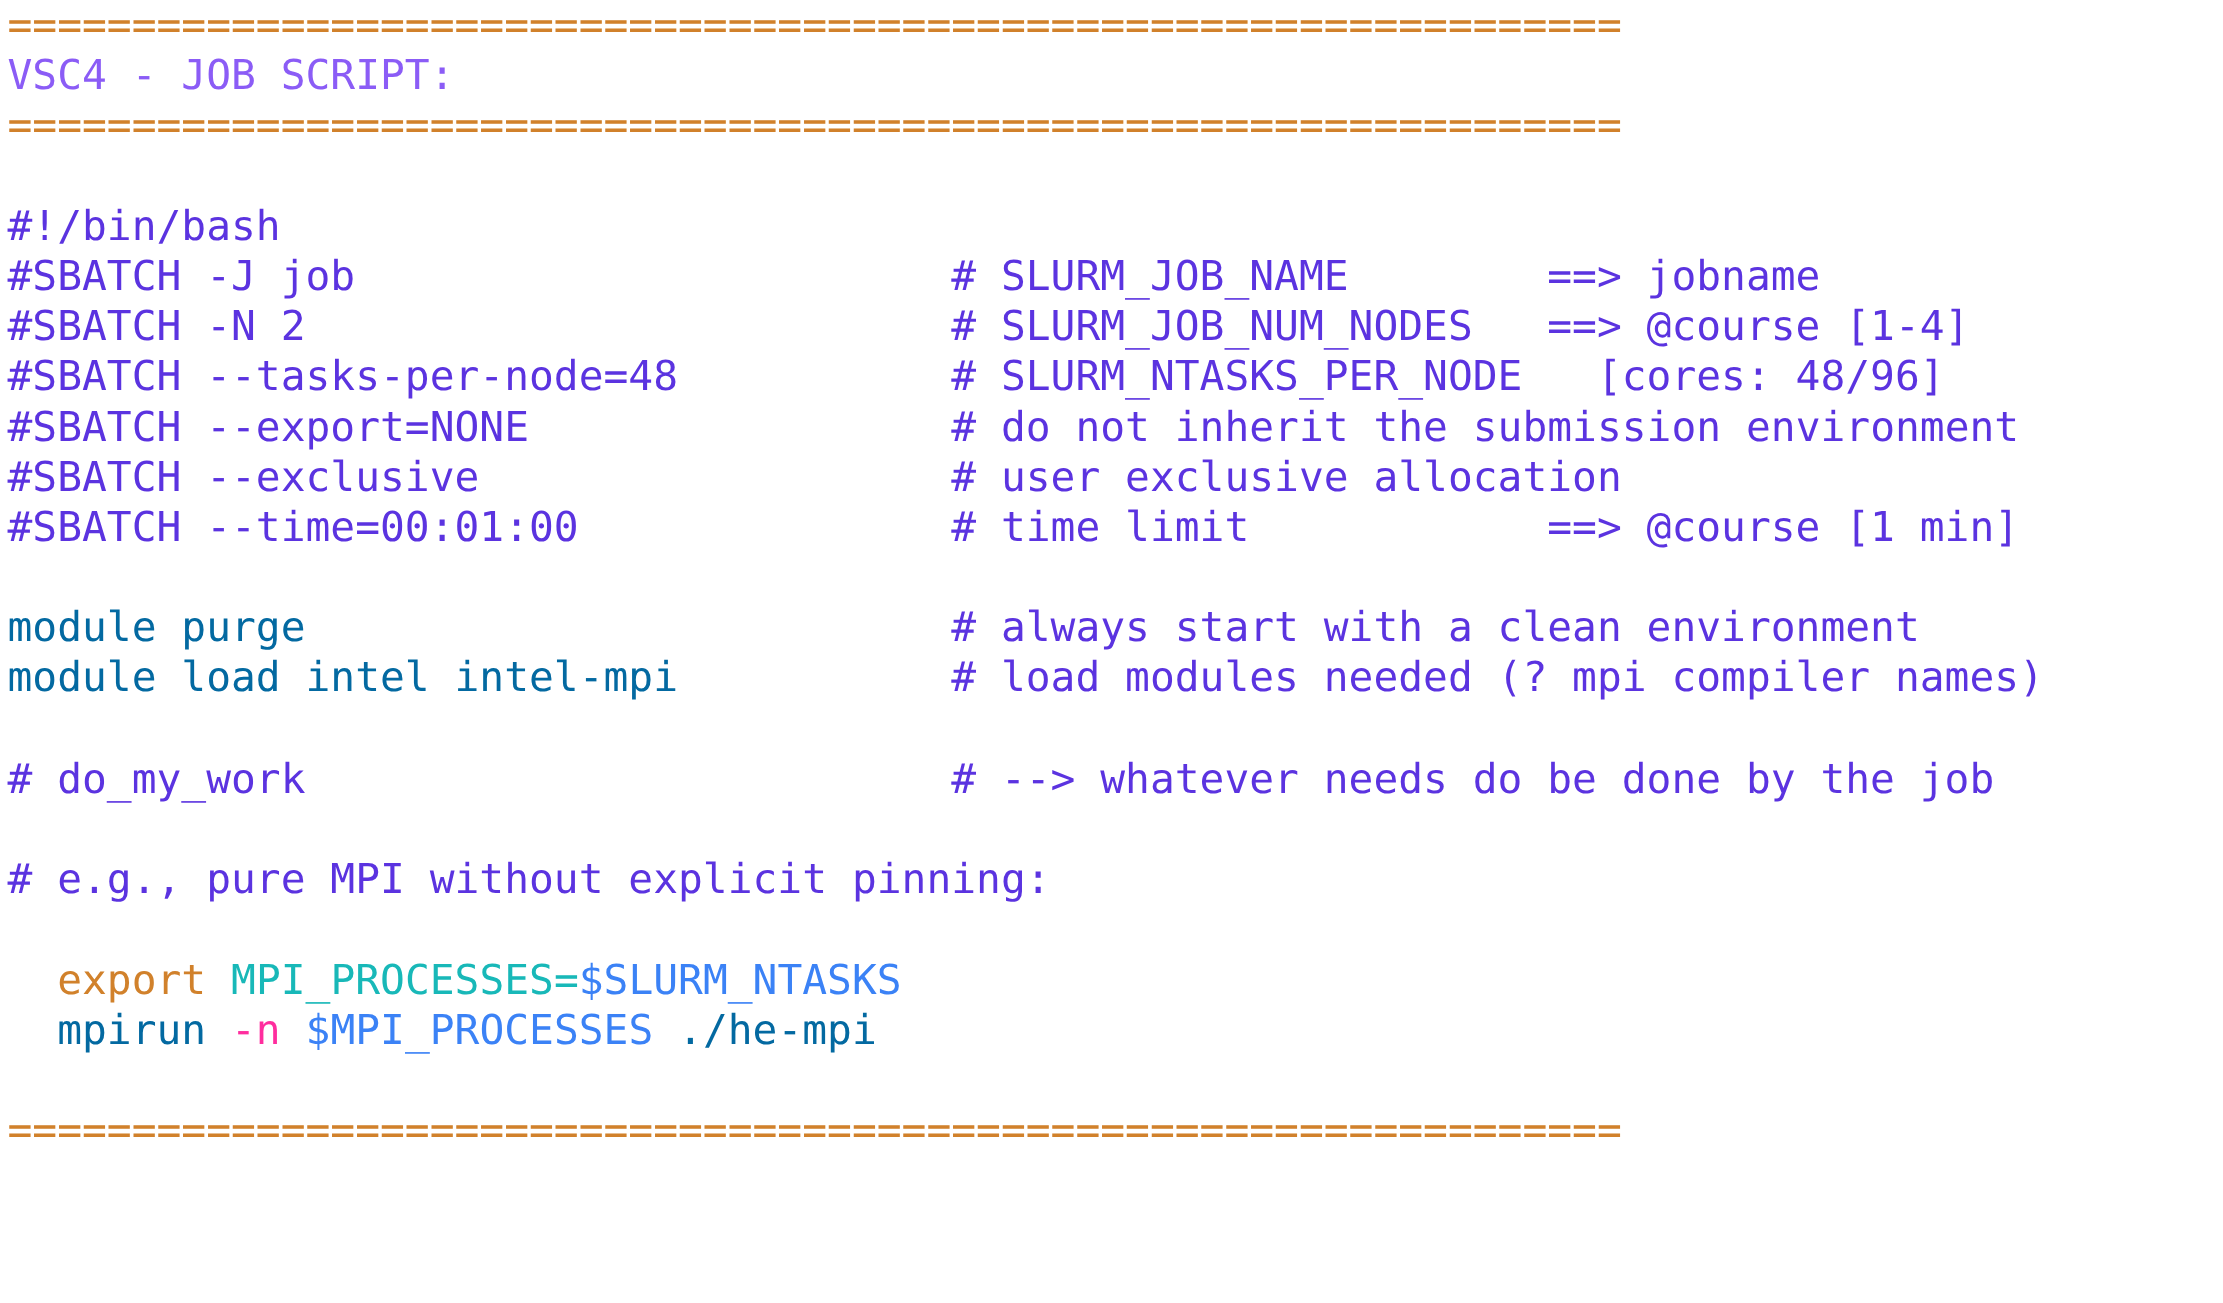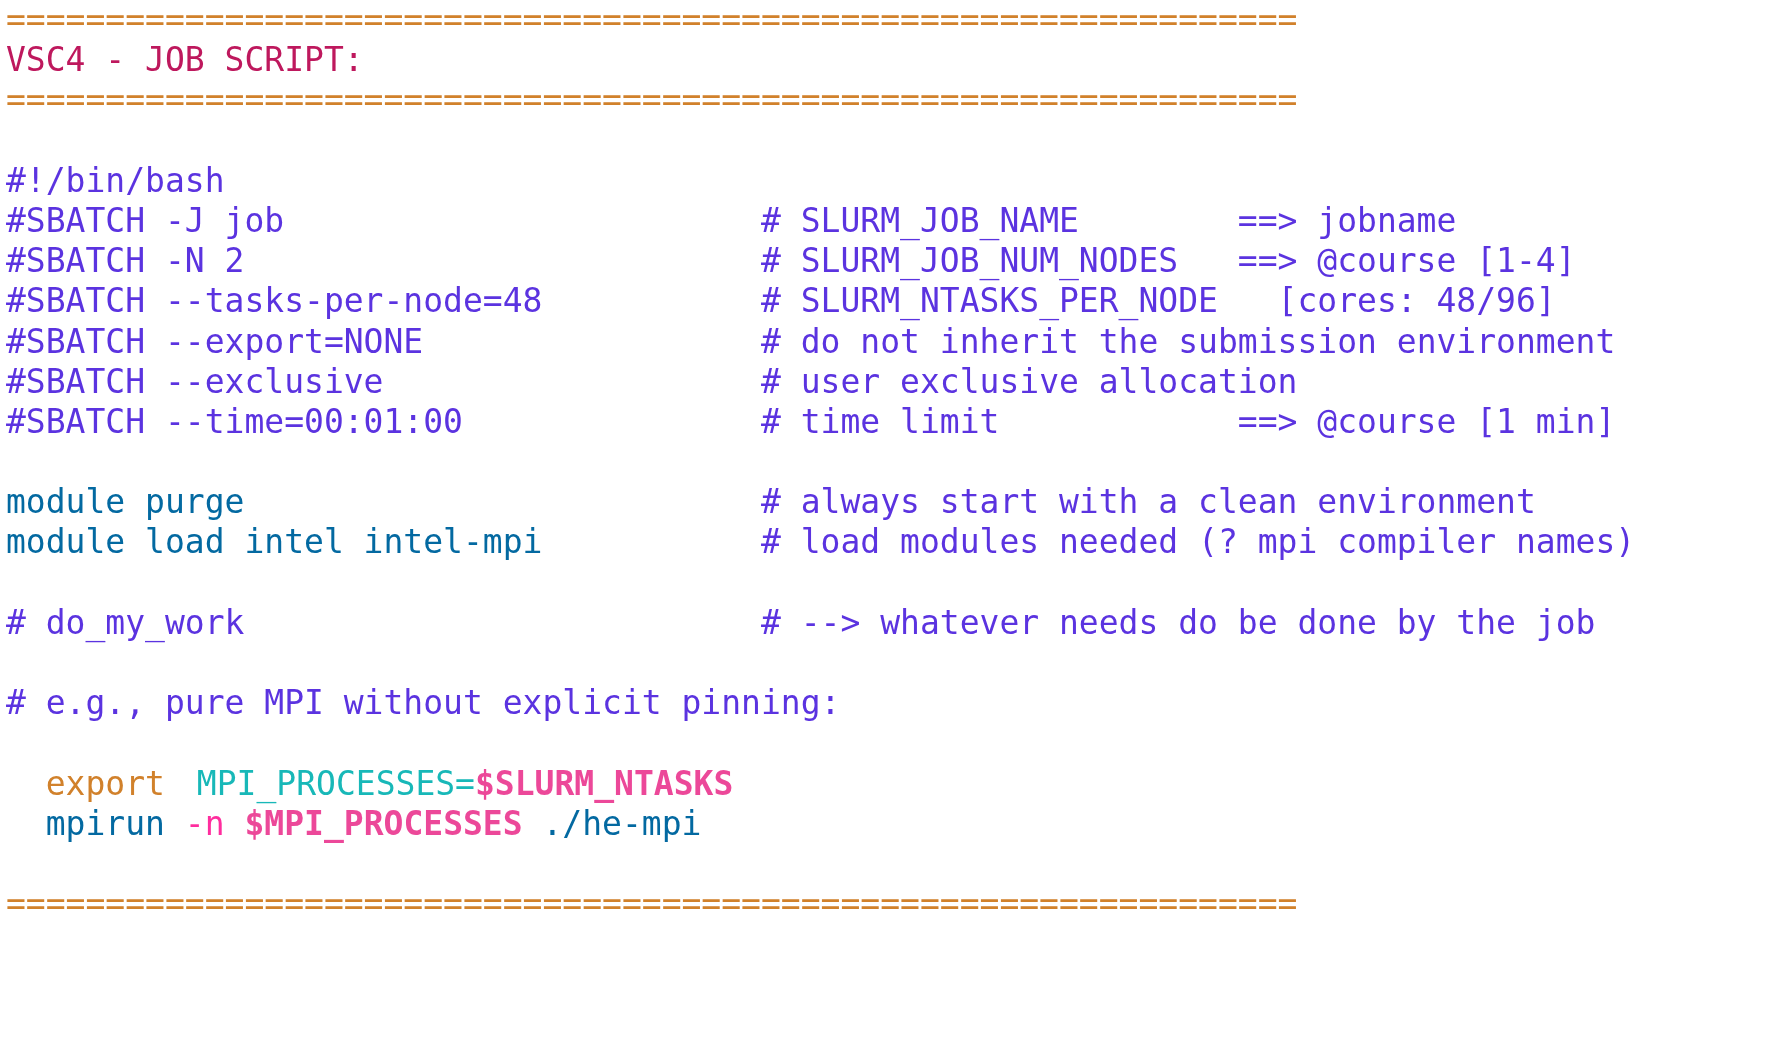--- a/index.html
+++ b/index.html
@@ -36,26 +36,26 @@
   }
 
   .line {
     display: block;
     height: 40.2px;
     white-space: pre;
   }
 
   
   .c-rule      { color: #D1812B; }  
-  .c-title     { color: #be185d; }  
+  .c-title     { color: #8b5cf6; }  
   .c-comment   { color: #5B33E0; text-align: right; }  
   .c-plain     { color: #0369a1; margin-top: 12px; }  
   .c-kw        { color: #D1812B; text-align: center; }  
-  .c-var       { color: #18B8B8; margin-left: 12px; }  
-  .c-subst     { color: #ec4899; font-weight: bold; }  
+  .c-var       { color: #18B8B8; }  
+  .c-subst     { color: #3b82f6; }  
   .c-flag      { color: #FF2D9E; }  
 </style>
 </head>
 <body>
 
 <div id="screen">
   <div class="code-block" id="code-block"><span class="line"><span class="c-rule">=================================================================</span></span><span class="line"><span class="c-title">VSC4 - JOB SCRIPT:</span></span><span class="line"><span class="c-rule">=================================================================</span></span><span class="line"> </span><span class="line"><span class="c-comment">#!/bin/bash</span></span><span class="line"><span class="c-comment">#SBATCH -J job</span>                        <span class="c-comment"># SLURM_JOB_NAME        ==&gt; jobname</span></span><span class="line"><span class="c-comment">#SBATCH -N 2</span>                          <span class="c-comment"># SLURM_JOB_NUM_NODES   ==&gt; @course [1-4]</span></span><span class="line"><span class="c-comment">#SBATCH --tasks-per-node=48</span>           <span class="c-comment"># SLURM_NTASKS_PER_NODE   [cores: 48/96]</span></span><span class="line"><span class="c-comment">#SBATCH --export=NONE</span>                 <span class="c-comment"># do not inherit the submission environment</span></span><span class="line"><span class="c-comment">#SBATCH --exclusive</span>                   <span class="c-comment"># user exclusive allocation</span></span><span class="line"><span class="c-comment">#SBATCH --time=00:01:00</span>               <span class="c-comment"># time limit            ==&gt; @course [1 min]</span></span><span class="line"> </span><span class="line"><span class="c-plain">module purge</span>                          <span class="c-comment"># always start with a clean environment</span></span><span class="line"><span class="c-plain">module load intel intel-mpi</span>           <span class="c-comment"># load modules needed (? mpi compiler names)</span></span><span class="line"> </span><span class="line"><span class="c-comment"># do_my_work</span>                          <span class="c-comment"># --&gt; whatever needs do be done by the job</span></span><span class="line"> </span><span class="line"><span class="c-comment"># e.g., pure MPI without explicit pinning:</span></span><span class="line"> </span><span class="line"><span class="c-plain">  </span><span class="c-kw">export</span><span class="c-plain"> </span><span class="c-var">MPI_PROCESSES=</span><span class="c-subst">$SLURM_NTASKS</span></span><span class="line"><span class="c-plain">  </span><span class="c-plain">mpirun </span><span class="c-flag">-n</span><span class="c-plain"> </span><span class="c-subst">$MPI_PROCESSES</span><span class="c-plain"> ./he-mpi</span></span><span class="line"> </span><span class="line"><span class="c-rule">=================================================================</span></span></div>
 </div>
 
 </body></html>

